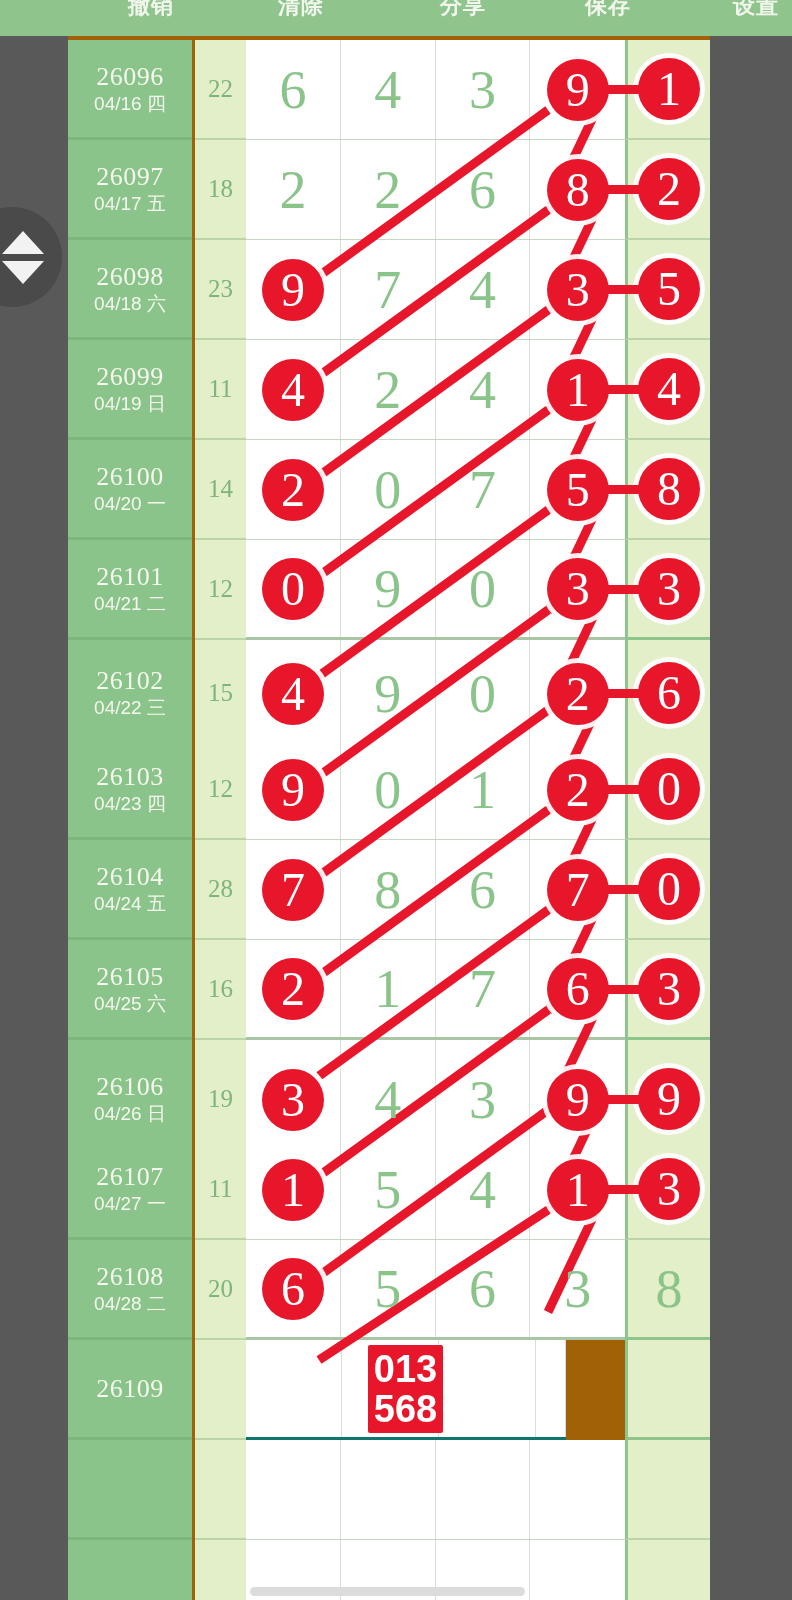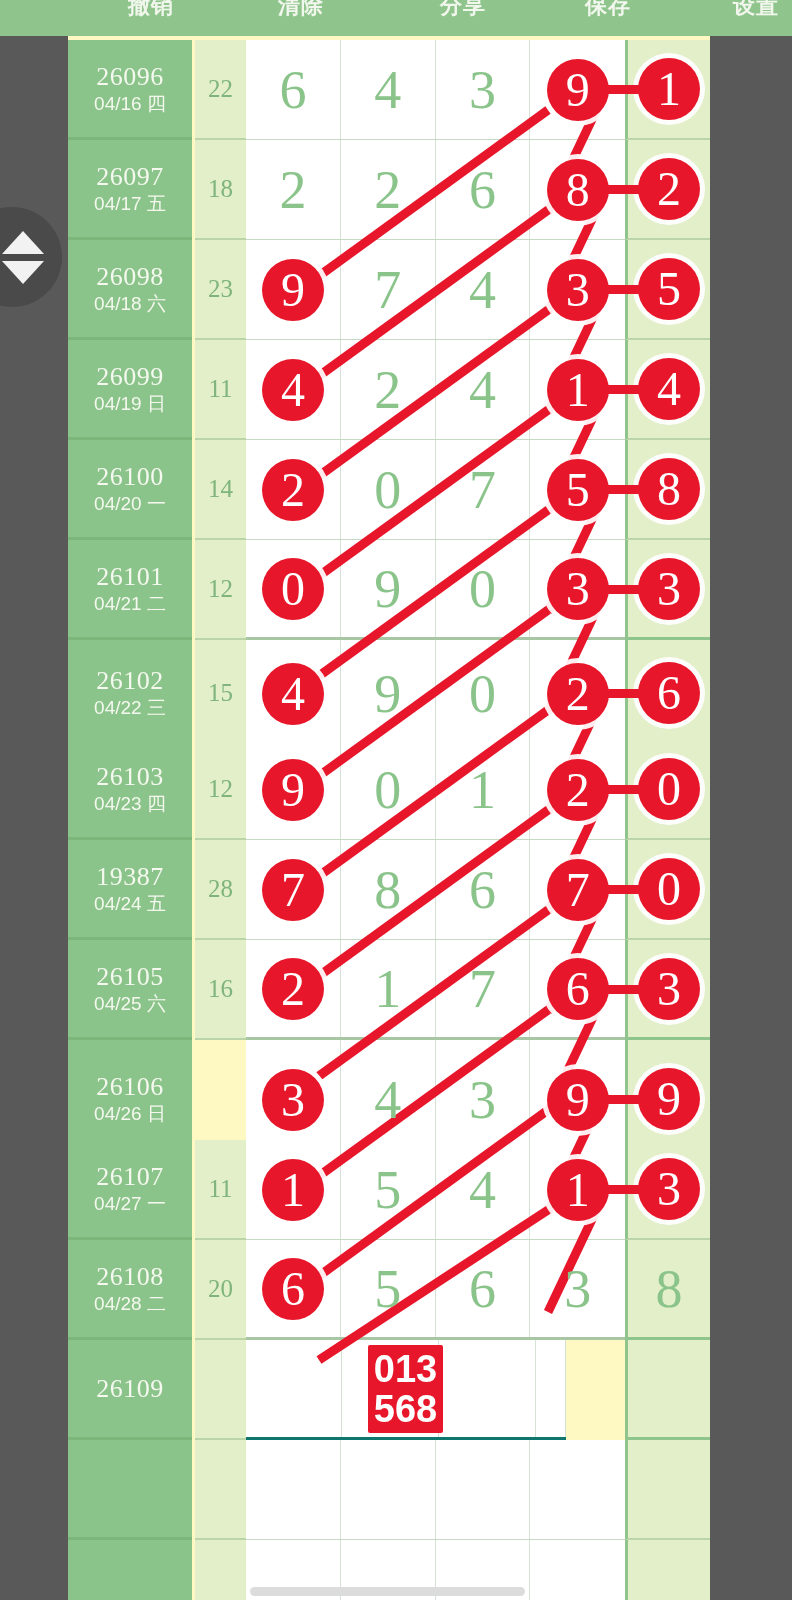--- a/index.html
+++ b/index.html
@@ -21,21 +21,21 @@
     color:#F2F7EE;
     font-family:"Liberation Sans",sans-serif;
     font-weight:bold;
     font-size:22px;
     letter-spacing:1px;
     white-space:nowrap;
   }
   
   #table-wrap{
     position:absolute;left:68px;top:36px;width:642px;height:1564px;
-    background:#fef9c3;
+    background:#a16207;
   }
   .row{
     position:absolute;left:0;width:642px;
     box-sizing:border-box;
   }
   .c-date{
     position:absolute;left:0;top:0;width:124px;height:100%;
     background:#8BC48A;
     border-bottom:3px solid #7CB67B;
     box-sizing:border-box;
@@ -373,21 +373,21 @@
           <div class="ball">2</div>
         </div>
       </div>
       <div class="c-tail">
         <div class="ball">0</div>
       </div>
     </div>
     <div class="row" style="top: 804px; height: 100px;">
       <div class="dash" style="left: 527px; width: 62px;"></div>
       <div class="c-date">
-        <div class="issue">19387</div>
+        <div class="issue">26104</div>
         <div class="date">04/24 五</div>
       </div>
       <div class="c-sum">28</div>
       <div class="c-main">
         <div class="cell">
           <div class="ball">7</div>
         </div>
         <div class="cell">
           <div class="num">8</div>
         </div>
@@ -426,20 +426,21 @@
       <div class="c-tail thick">
         <div class="ball">3</div>
       </div>
     </div>
     <div class="row" style="top: 1004px; height: 120px;">
       <div class="dash" style="left: 527px; width: 62px;"></div>
       <div class="c-date">
         <div class="issue">26106</div>
         <div class="date">04/26 日</div>
       </div>
+      <div class="c-sum">19</div>
       <div class="c-main">
         <div class="cell">
           <div class="ball">3</div>
         </div>
         <div class="cell">
           <div class="num">4</div>
         </div>
         <div class="cell">
           <div class="num">3</div>
         </div>

